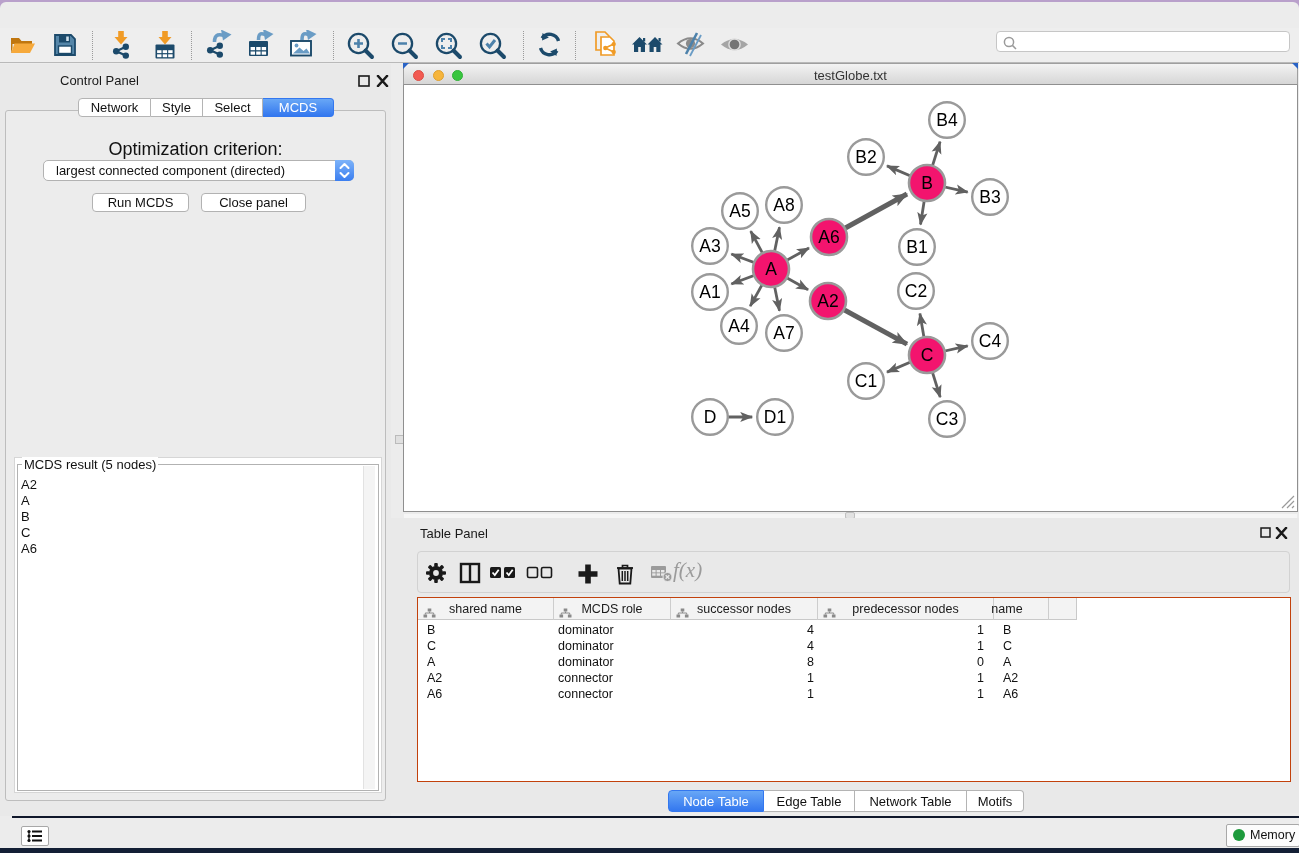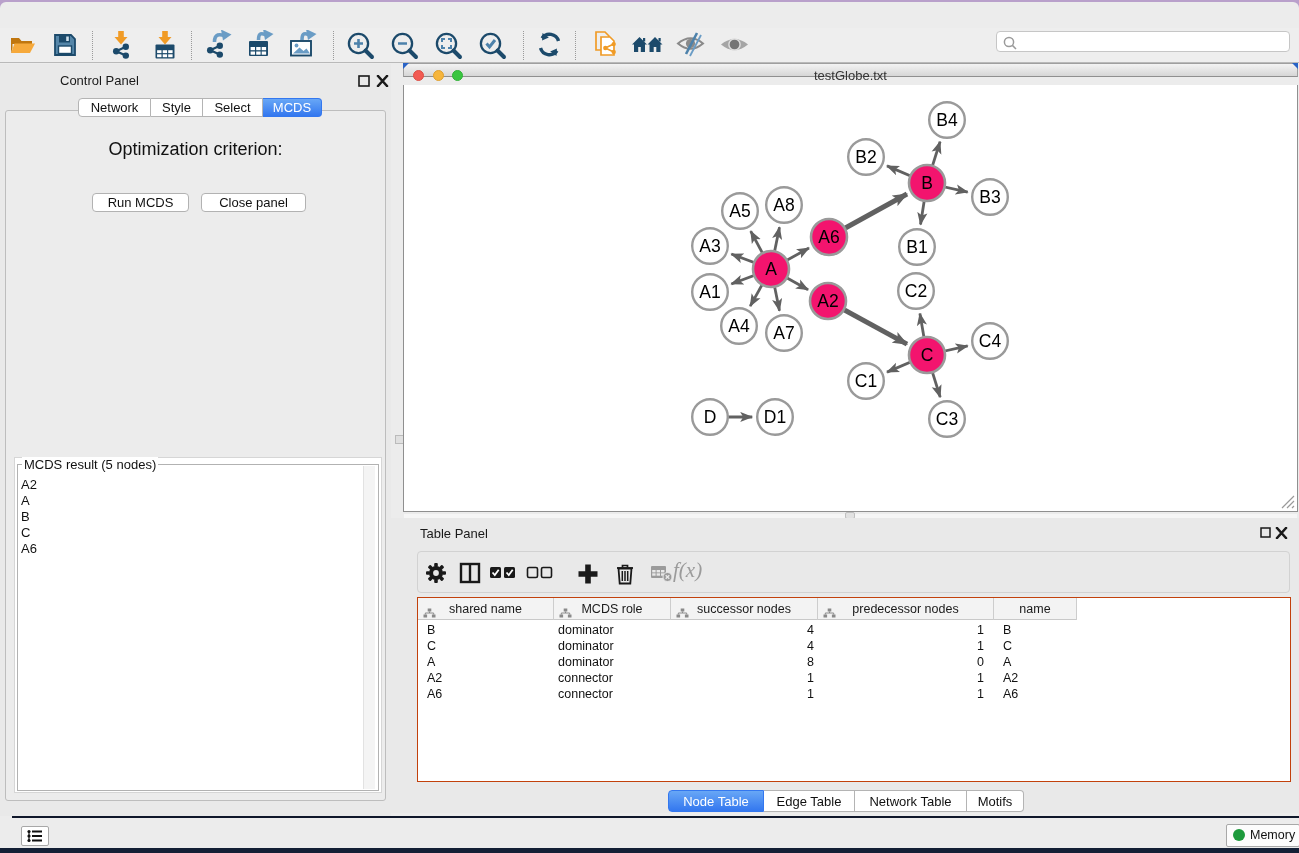--- a/index.html
+++ b/index.html
@@ -18,21 +18,21 @@
 #cp { position:absolute; left:0; top:62px; width:391px; height:752px; background:#e9e9e9; }
 #cp-title { position:absolute; left:12px; top:9px; font-size:13px; color:#1a1a1a;margin-left:48px; }
 #cp-box { position:absolute; left:5px; top:46px; width:381px; height:691px; border:1px solid #bdbdbd; border-radius:3px; background:#ececec; }
 #cp-tabs { position:absolute; left:78px; top:34px; height:19px; display:flex; z-index:5;justify-content:space-between; }
 .tab { height:19px; line-height:18px; font-size:13px; text-align:center; background:#fff; border:1px solid #b4b4b4; border-left:none; color:#111; }
 .tab.first { border-left:1px solid #b4b4b4; border-radius:4px 0 0 4px; }
 .tab.last { border-radius:0 4px 4px 0; }
 .tab.sel { background:linear-gradient(#68a7f6,#3377ef); border-color:#3377ef; color:#fff; }
 
 #net { position:absolute; left:403px; top:59px; width:895px; height:451px; }
-#net-tb { position:absolute; left:0; top:2px; width:895px; height:14px; background:linear-gradient(#f3f3f3,#d6d6d6); border:1px solid #9f9f9f; border-bottom:1px solid #8f8f8f; }
+#net-tb { position:absolute; left:0; top:2px; width:895px; height:22px; background:linear-gradient(#f3f3f3,#d6d6d6); border:1px solid #9f9f9f; border-bottom:1px solid #8f8f8f; }
 #net-title { position:absolute; top:4px; width:100%; text-align:center; font-size:13px; color:#333; }
 #net-body { position:absolute; left:0; top:24px; width:895px; height:427px; background:#fff; border:1px solid #8f8f8f; border-top:none; }
 
 #tp { position:absolute; left:391px; top:516px; width:908px; height:295px; background:#e9e9e9; }
 #tp-title { position:absolute; left:29px; top:8px; font-size:13px; color:#1a1a1a; }
 #tp-table { position:absolute; left:26px; top:79px; width:874px; height:185px; background:#fff; border:1px solid #c2410c; }
 #tp-tabs { position:absolute; left:277px; top:272px; height:22px; display:flex; }
 .btab { height:22px; line-height:21px; font-size:13px; text-align:center; background:#fff; border:1px solid #b4b4b4; border-left:none; color:#111; }
 .btab.first { border-left:1px solid #b4b4b4; border-radius:4px 0 0 4px; }
 .btab.last { border-radius:0 4px 4px 0; }
@@ -169,23 +169,31 @@
     <div id="cp-title">Control Panel</div>
     <svg class="abs" style="left:358px;top:11px" width="32" height="12" viewBox="0 0 32 12">
         <rect x="1" y="1" width="10" height="10" fill="none" stroke="#1a1a1a" stroke-width="1.6"></rect>
         <path d="M20 1 L29 11 M29 1 L20 11" stroke="#1a1a1a" stroke-width="2.6" stroke-linecap="round"></path>
       </svg>
     <div id="cp-box"></div>
     <div id="cp-tabs">
       <div class="tab first" style="width:73px">Network</div>
         <div class="tab" style="width:52px">Style</div>
         <div class="tab" style="width:60px">Select</div>
-        <div class="tab sel last" style="width:59px">MCDS</div>
+        <div class="tab sel last" style="width:71px">MCDS</div>
     </div>
     <div class="abs" style="left:0;top:75px;width:391px;text-align:center;font-size:18px;color:#111;">Optimization criterion:</div>
+    <div class="abs" style="left:43px;top:96px;width:311px;height:21px;background:#fff;border:1px solid #b2b2b2;border-radius:5px;font-size:13px;line-height:19px;padding-left:12px;color:#111;">largest connected component (directed)
+      <div class="abs" style="right:-1px;top:-1px;width:19px;height:21px;border-radius:0 5px 5px 0;background:linear-gradient(#7db3f9,#3b7ef0);">
+        <svg width="19" height="21" viewBox="0 0 19 21">
+            <path d="M5.5 8 L9.5 4 L13.5 8" stroke="#fff" stroke-width="2" fill="none" stroke-linecap="round" stroke-linejoin="round"></path>
+            <path d="M5.5 13 L9.5 17 L13.5 13" stroke="#fff" stroke-width="2" fill="none" stroke-linecap="round" stroke-linejoin="round"></path>
+          </svg>
+      </div>
+    </div>
     <div class="abs" style="left:92px;top:129px;width:97px;height:19px;background:#fff;border:1px solid #b2b2b2;border-radius:4px;font-size:13px;text-align:center;line-height:17px;color:#111;">Run MCDS</div>
     <div class="abs" style="left:201px;top:129px;width:105px;height:19px;background:#fff;border:1px solid #b2b2b2;border-radius:4px;font-size:13px;text-align:center;line-height:17px;color:#111;">Close panel</div>
 
     <div class="abs" style="left:14px;top:393px;width:368px;height:336px;background:#fff;border:1px solid #d6d6d6;"></div>
     <div class="abs" style="left:17px;top:400px;width:362px;height:327px;border:1px solid #b2b2b2;"></div>
     <div class="abs" style="left:363px;top:402px;width:12px;height:323px;background:#f4f4f4;border-left:1px solid #e2e2e2;"></div>
     <div class="abs" style="left:22px;top:393px;font-size:13px;color:#111;background:#fff;padding:0 2px;z-index:3;">MCDS result (5 nodes)</div>
     <div class="abs" style="left:21px;top:413px;font-size:13px;color:#111;line-height:16px;">A2<br>A<br>B<br>C<br>A6</div>
   </div>
 
@@ -366,21 +374,21 @@
               </g>
             </svg></span>successor nodes</div>
 <div class="hdr-cell" style="left:400px;width:176px;"><span style="position:absolute;left:5px;top:5px;"><svg width="13" height="11" viewBox="0 0 13 11" style="vertical-align:-1px">
               <g fill="#8a8a8a">
                 <rect x="4.7" y="0.5" width="3.6" height="3"></rect>
                 <rect x="0.5" y="6.5" width="3.6" height="3"></rect>
                 <rect x="8.9" y="6.5" width="3.6" height="3"></rect>
                 <path d="M6.5 3.5 V5 M2.3 6.5 V5 H10.7 V6.5" stroke="#8a8a8a" fill="none" stroke-width="1"></path>
               </g>
             </svg></span>predecessor nodes</div>
-<div class="hdr-cell" style="left:576px;width:83px;">name</div>
+<div class="hdr-cell" style="left:548px;width:83px;">name</div>
 <div class="row-txt" style="left:9px;top:24px;">B</div>
 <div class="row-txt" style="left:140px;top:24px;">dominator</div>
 <div class="row-txt" style="left:253px;top:24px;width:143px;text-align:right;">4</div>
 <div class="row-txt" style="left:400px;top:24px;width:166px;text-align:right;">1</div>
 <div class="row-txt" style="left:585px;top:24px;">B</div>
 <div class="row-txt" style="left:9px;top:40px;">C</div>
 <div class="row-txt" style="left:140px;top:40px;">dominator</div>
 <div class="row-txt" style="left:253px;top:40px;width:143px;text-align:right;">4</div>
 <div class="row-txt" style="left:400px;top:40px;width:166px;text-align:right;">1</div>
 <div class="row-txt" style="left:585px;top:40px;">C</div>

